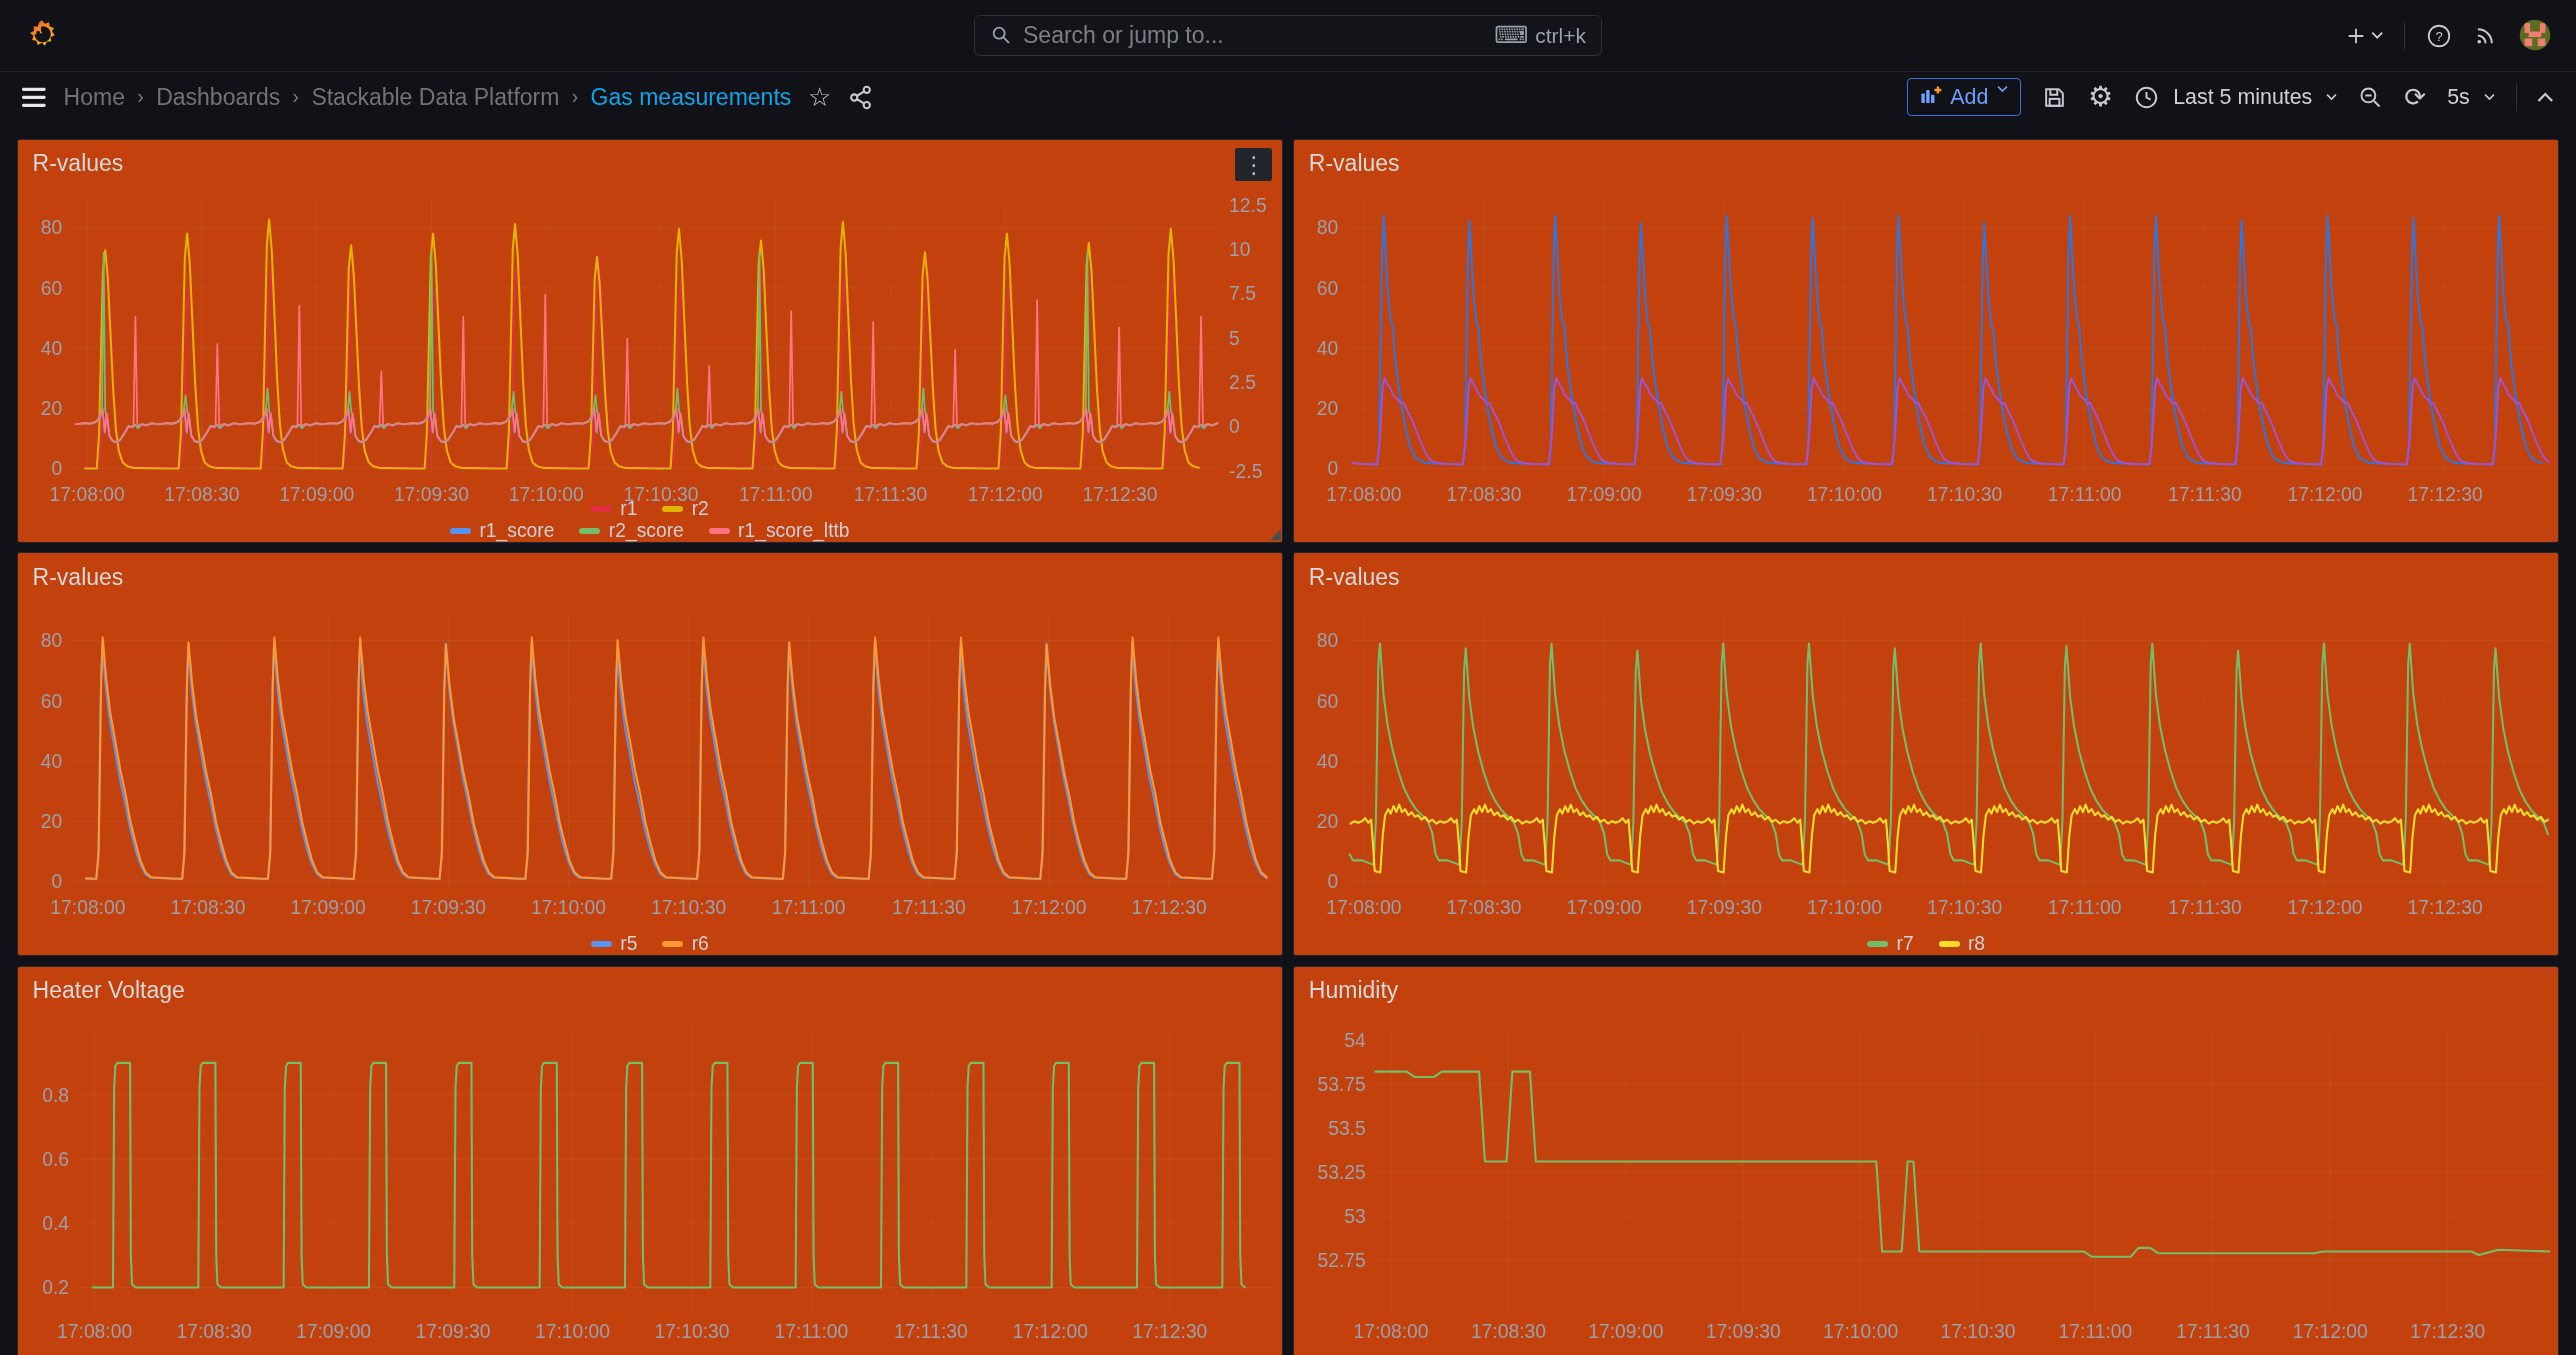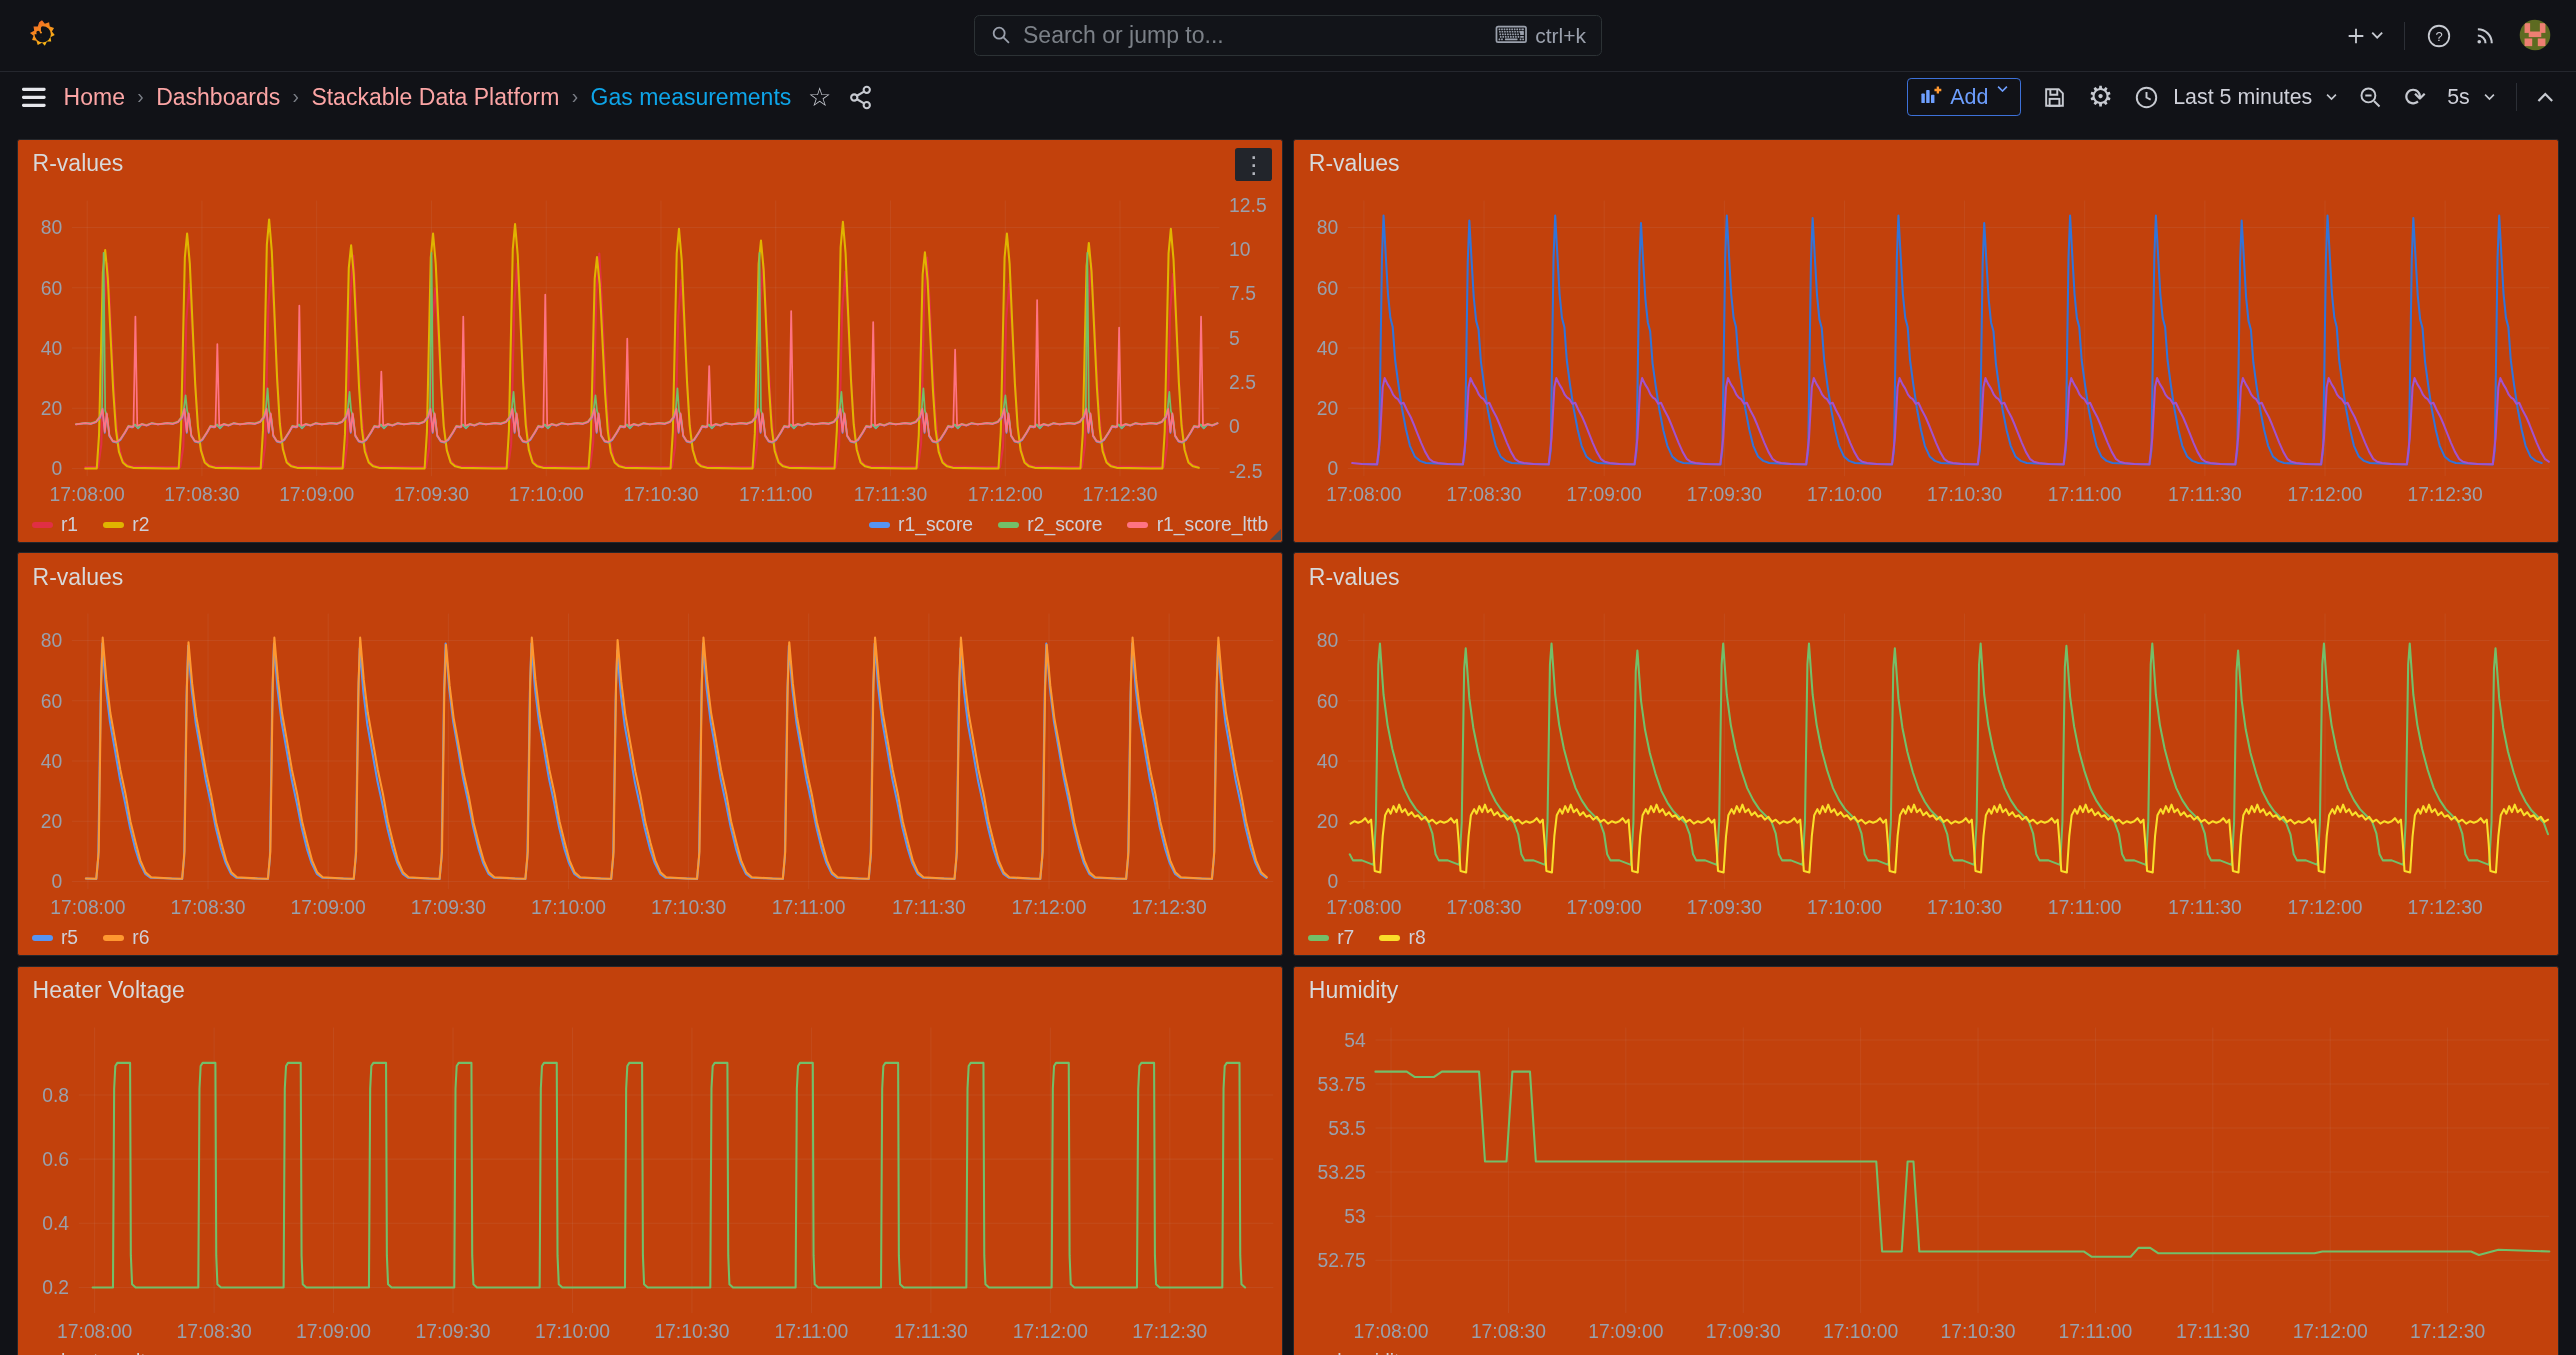--- a/index.html
+++ b/index.html
@@ -17,43 +17,43 @@
   .nav-right { margin-left:auto; display:flex; align-items:center; gap:21px; }
   .icon-btn { display:flex; align-items:center; justify-content:center; gap:4.1px;
     color:#c7cad1; cursor:pointer; background:none; border:none; }
   .divider-v { width:0.7px; height:28px; background:#2c2f36; }
   .glyph { font-size:23.5px; color:#c7cad1; line-height:1; }
 
   
   .toolbar { height:50px; display:flex; align-items:center; padding:0 22px; gap:16.6px; }
   .crumbs { display:flex; align-items:center; gap:12.4px; font-size:23px; }
   .crumbs .sep { color:#7b7f87; font-size:19.3px; }
-  .crumbs a { color:#fca5a5; text-decoration:none; cursor:pointer; }
+  .crumbs a { color:#737373; text-decoration:none; cursor:pointer; }
   .crumbs a.last { color:#0ea5e9; }
   .toolbar-right { margin-left:auto; display:flex; align-items:center; gap:21px; }
   .add-btn { display:flex; gap:8.3px; border:1.4px solid #3d71d9;
     color:#6e9fff; border-radius:4.1px; padding:5.5px 12.4px; font-size:21.4px;
     background:transparent; cursor:pointer; }
   .tool-item { display:flex; align-items:center; gap:14px; font-size:21.4px;
     color:#cfd0d9; cursor:pointer; background:none; border:none; }
 
   
   .dash { padding:16.6px; display:grid; grid-template-columns:1fr 1fr;
     grid-template-rows:404px 404px 414px; gap:9.7px; }
   .panel { background:#c2410c; border:0.7px solid #24262b; border-radius:2.8px;
     display:flex; flex-direction:column; position:relative; min-height:0; }
   .panel-header { height:48px; display:flex; align-items:center; padding:0 15px; }
   .panel-title { font-size:23px; font-weight:500; color:#d8d9da; cursor:pointer; }
   .kebab { position:absolute; right:9.7px; top:8.3px; font-size:23.5px; color:#b4b7bf;
     cursor:pointer; padding:2.8px 7px; background:#22252b; border-radius:2.8px;}
   .chart-wrap { flex:1 1 auto; min-height:0; position:relative; cursor:crosshair;}
   .chart-wrap svg { position:absolute; inset:0; }
   svg text.tick { font:28px "Liberation Sans","DejaVu Sans",sans-serif; fill:#9aa0ac; }
-  .legend { height:34px; display:flex; align-items:center; justify-content:space-between;
-    padding:0 14px; }
+  .legend { height:34px; display:flex; align-items:center; justify-content:flex-end;
+    padding:0 14px;flex-direction:column; }
   .lgroup { display:flex; align-items:center; gap:25px; }
   .litem { display:flex; align-items:center; gap:8.3px; font-size:19.3px; color:#cfd0d9; cursor:pointer;}
   .swatch { width:21px; height:6.2px; border-radius:3.4px; display:inline-block; }
   .resize-handle { position:absolute; right:1.4px; bottom:1.4px; width:0; height:0;
     border-style:solid; border-width:0 0 11px 11px; border-color:transparent transparent #4a4d55 transparent; cursor:nwse-resize;}
 </style>
 </head>
 <body>
 
 <header class="topnav">

